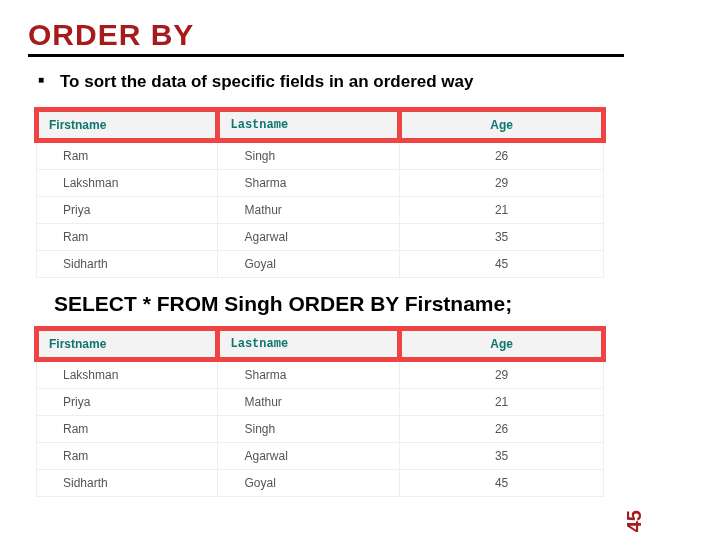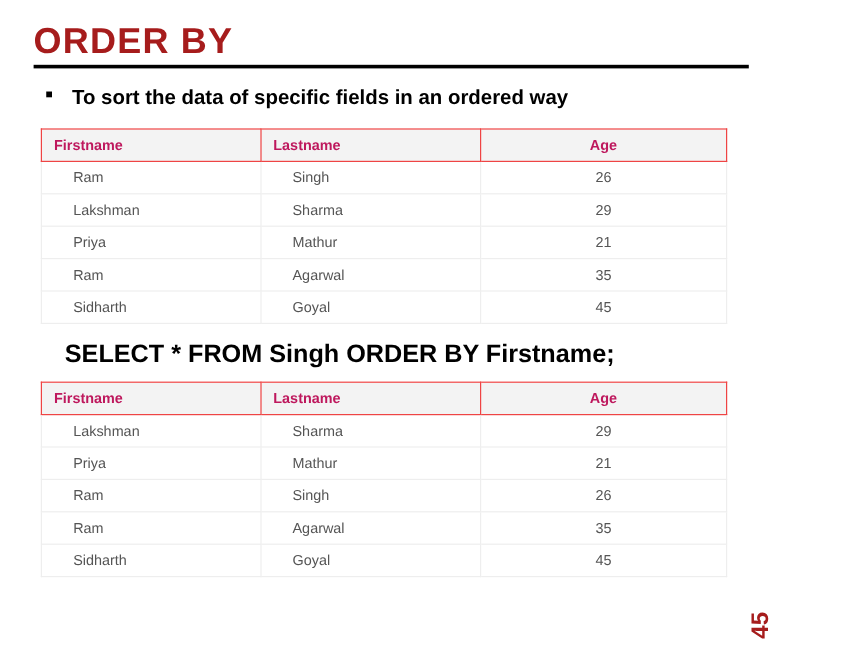--- a/index.html
+++ b/index.html
@@ -4,25 +4,25 @@
 <style>
   * { box-sizing: border-box; margin: 0; padding: 0; }
   html, body { width: 720px; height: 540px; background: #fff; font-family: Arial, Helvetica, sans-serif; overflow: hidden; position: relative; }
   .slide { width: 652px; height: 540px; position: relative; padding: 18px 28px 0 28px; }
   .title-wrap { border-bottom: 3px solid #000; padding-bottom: 2px; margin-bottom: 14px; }
   .title { font-family: Arial, Helvetica, sans-serif; font-weight: 900; font-size: 30px; color: #a61c1c; letter-spacing: 1px; }
   .bullets { list-style: none; font-size: 17px; color: #000; margin: 6px 0 8px 10px; font-weight: bold; }
   .bullets li { margin: 6px 0 14px 0; padding-left: 22px; position: relative; line-height: 1.3; }
   .bullets li::before { content: "■"; position: absolute; left: 0; top: 2px; font-size: 10px; color: #000; }
   table.data { width: 96%; margin: 4px 0 14px 6px; border-collapse: collapse; font-size: 12px; color: #555; }
-  table.data th { text-align: left; font-weight: 700; color: #be185d; background: #f3f3f3; border: 1px solid #ef4444; padding: 6px 10px; }
+  table.data th { text-align: left; font-weight: 700; color: #0f766e; background: #f3f3f3; border: 5px solid #ef4444; padding: 6px 10px; }
   table.data td { border: 1px solid #eee; padding: 6px 26px; }
   table.data td.num, table.data th.num { text-align: center; }
   .col-fn { width: 32%; }
-  .col-ln { width: 32%; }
+  .col-ln { width: 32%; font-family: Liberation Mono, monospace; }
   .col-age { width: 36%; }
   .query { font-size: 21px; font-weight: 900; color: #000; margin: 6px 0 10px 26px; font-family: Arial, Helvetica, sans-serif; }
   .page-num { position: absolute; right: 6px; bottom: 30px; transform: rotate(-90deg); transform-origin: right bottom; font-size: 20px; font-weight: 700; color: #a61c1c; font-family: Arial, Helvetica, sans-serif; }
 </style>
 </head>
 <body>
 <div class="slide">
 
   <div class="title-wrap">
     <div class="title">ORDER BY</div>

